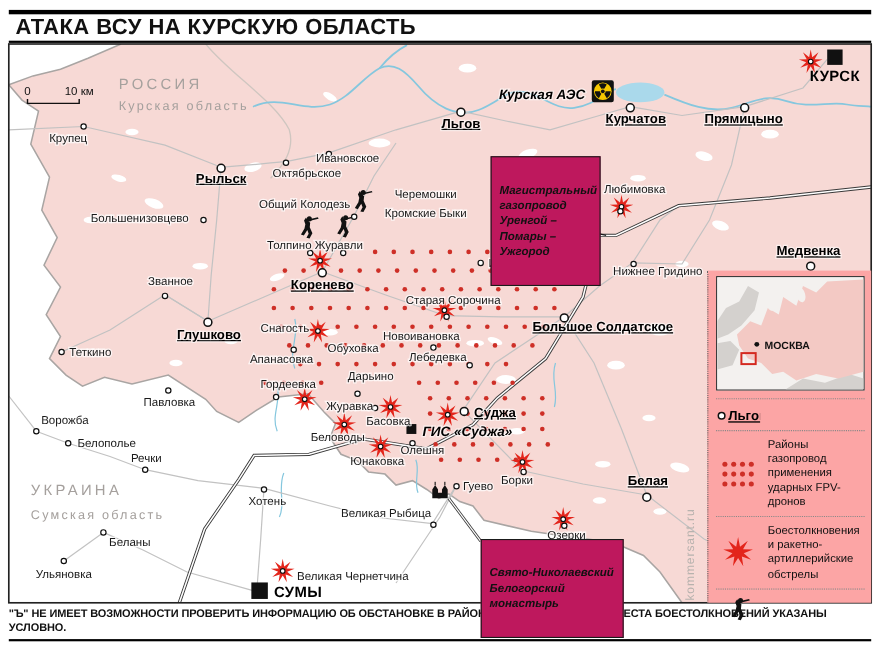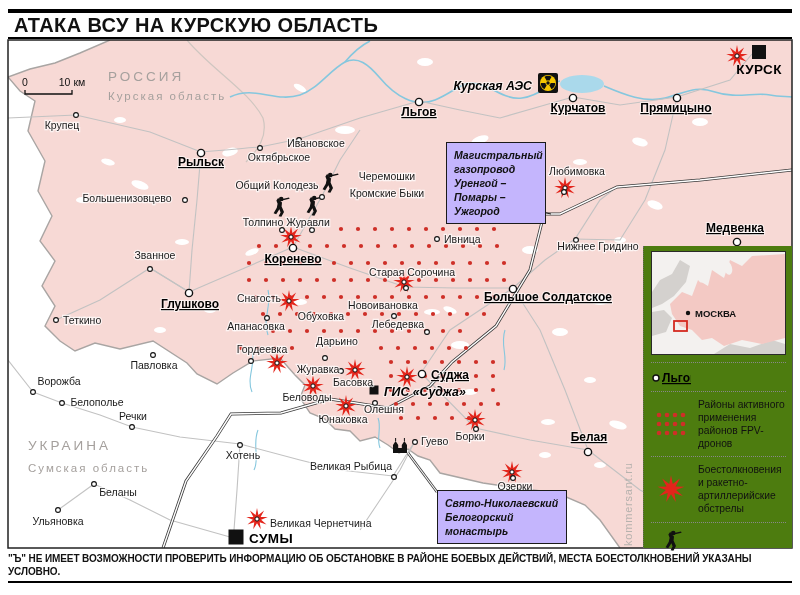--- a/index.html
+++ b/index.html
@@ -7,24 +7,24 @@
   .rule-thick{position:absolute;left:8px;top:9px;width:784px;height:4px;background:#000}
   .page-title{position:absolute;left:8px;top:8px;width:784px;margin:6px;font-size:20px;font-weight:700;letter-spacing:.4px;color:#111}
   .rule-thin{position:absolute;left:8px;top:37px;width:784px;height:2px;background:#000}
   svg#map{position:absolute;left:0;top:0}
   .lbl-vil{font-size:10.5px;fill:#1a1a1a;paint-order:stroke;stroke:rgba(255,255,255,.7);stroke-width:2.4px}
   .lbl-dist{font-size:12px;font-weight:700;fill:#000;text-decoration:underline;paint-order:stroke;stroke:rgba(255,255,255,.55);stroke-width:2.2px}
   .lbl-cap{font-size:13.5px;font-weight:700;fill:#000;letter-spacing:.4px}
   .lbl-poi{font-size:12.3px;font-weight:700;font-style:italic;fill:#000;paint-order:stroke;stroke:rgba(255,255,255,.6);stroke-width:2.2px}
   .lbl-region{fill:#a5a09d}
   .lbl-scale{font-size:10.5px;fill:#111}
-  .callout{position:absolute;background:#c4b5fd;border:1.3px solid #1a1a1a;font-style:italic;font-weight:700;font-size:10.5px;line-height:1.34;color:#111;padding:5px 7px;z-index:4}
+  .callout{position:absolute;background:#be185d;border:1.3px solid #1a1a1a;font-style:italic;font-weight:700;font-size:10.5px;line-height:1.34;color:#111;padding:23px 7px;z-index:4}
   .callout-pipeline{left:446px;top:142px;width:84px}
   .callout-monastery{left:437px;top:490px;width:114px}
-  .legend{position:absolute;left:643px;top:246px;width:149px;height:302px;background:#4d7c0f;border-left:1px dotted #666;box-sizing:border-box;padding:5px 6px 0 7px;z-index:3}
+  .legend{position:absolute;left:643px;top:246px;width:149px;height:302px;background:#fca5a5;border-left:1px dotted #666;box-sizing:border-box;padding:5px 6px 0 7px;z-index:3}
   .inset{width:133px;height:102px;border:1.3px solid #2a2a2a;margin:0 0 7px 0;position:relative;background:#f3f1ef}
   .leg-item{display:flex;gap:7px;align-items:center;padding:6px 0;border-top:1px dotted #888}
   .leg-icon{width:40px;flex:none;display:flex;justify-content:center;align-items:center}
   .leg-text{font-size:10.3px;line-height:1.27;color:#111}
   .watermark{position:absolute;left:622px;top:546px;transform:rotate(-90deg);transform-origin:0 0;font-size:11px;letter-spacing:.8px;color:#b7b2ae;z-index:2}
   .footer{position:absolute;left:8px;top:552px;width:784px;font-size:10px;font-weight:700;line-height:13px;letter-spacing:-.1px;color:#111}
   .bottom-rule{position:absolute;left:8px;top:581px;width:784px;height:2px;background:#000}
 </style>
 </head>
 <body>
@@ -513,21 +513,21 @@
             <circle cx="5" cy="14" r="2.3" fill="#ce2f27"></circle>
             <circle cx="13" cy="14" r="2.3" fill="#ce2f27"></circle>
             <circle cx="21" cy="14" r="2.3" fill="#ce2f27"></circle>
             <circle cx="29" cy="14" r="2.3" fill="#ce2f27"></circle>
             <circle cx="5" cy="23" r="2.3" fill="#ce2f27"></circle>
             <circle cx="13" cy="23" r="2.3" fill="#ce2f27"></circle>
             <circle cx="21" cy="23" r="2.3" fill="#ce2f27"></circle>
             <circle cx="29" cy="23" r="2.3" fill="#ce2f27"></circle>
           </svg>
         </div>
-        <div class="leg-text">Районы активного применения районов FPV-дронов</div>
+        <div class="leg-text">Районы газопровод применения ударных FPV-дронов</div>
       </div>
       <div class="leg-item">
         <div class="leg-icon">
           <svg width="30" height="30">
             <g transform="translate(15,15) scale(1.25)">
               <use href="#burstShape"></use>
             </g>
           </svg>
         </div>
         <div class="leg-text">Боестолкновения и ракетно-артиллерийские обстрелы</div>

